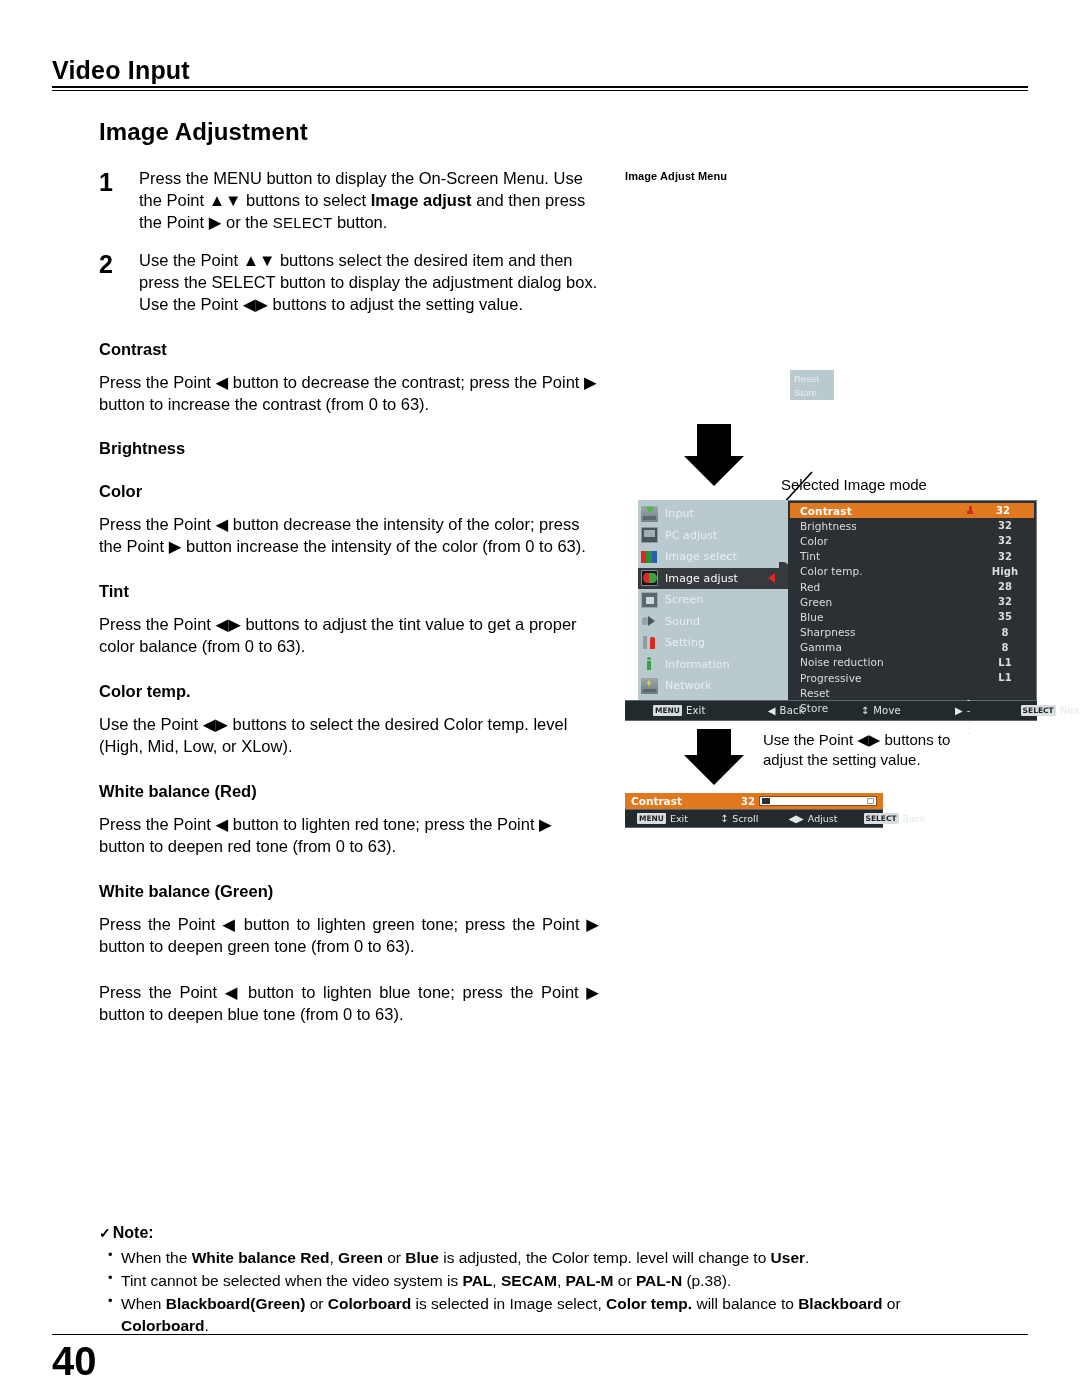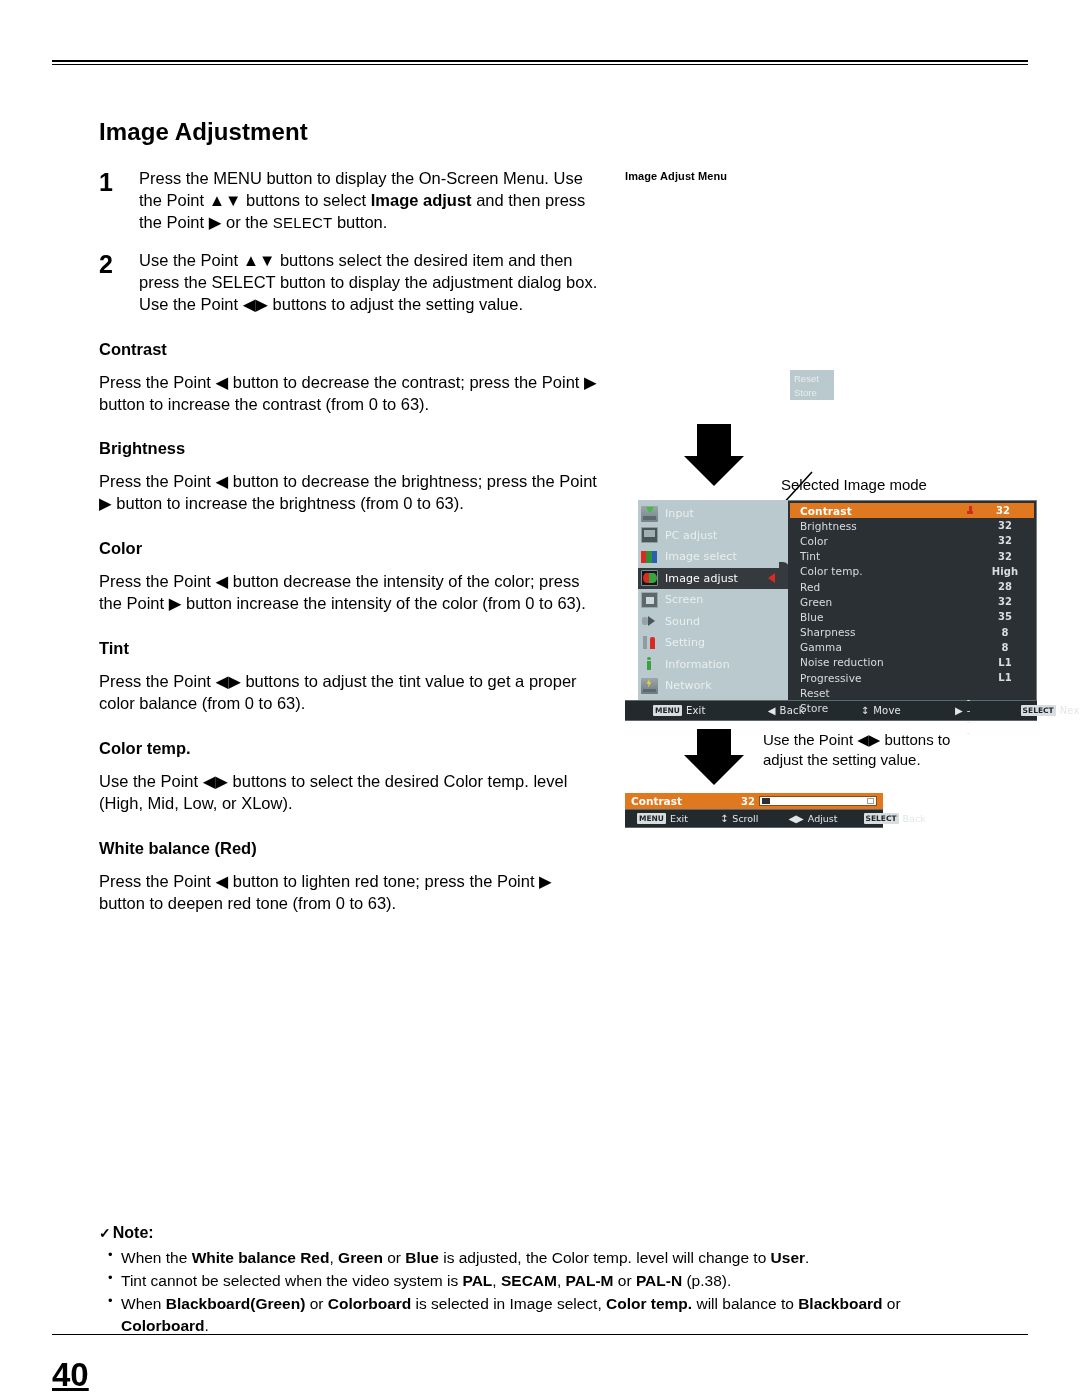--- a/index.html
+++ b/index.html
@@ -275,27 +275,28 @@
     display: flex; align-items: center; font-size: 9.5px;
     border-top: 1px solid #5d686d; border-bottom: 1px solid #5d686d;
   }
 
   
   #footer {
     position: absolute; left: 52px; top: 1334px; width: 976px;
   }
   #footer .f-rule { border-top: 1.5px solid #000; width: 976px; }
   #page-num {
-    font-size: 33px; font-weight: bold; margin-top: 21px; text-decoration: underline;
+    font-size: 40px; font-weight: bold; margin-top: 4px;
   }
 </style>
 </head>
 <body>
 
 <div id="running-head">
+  <div class="rh-title">Video Input</div>
   <div class="rh-rule"></div>
 </div>
 
 <div id="left-col">
   <h1 class="section-title">Image Adjustment</h1>
 
   <div class="step">
     <div class="step-num">1</div>
     <div class="step-body"><span>Press the MENU button to display the On-Screen Menu. Use the Point ▲▼ buttons to select </span><b>Image adjust</b><span> and then press the Point ▶ or the </span><span class="smallcap">SELECT</span><span> button.</span></div>
   </div>
@@ -304,39 +305,43 @@
     <div class="step-num">2</div>
     <div class="step-body">Use the Point ▲▼ buttons select the desired item and then press the SELECT button to display the adjustment dialog box. Use the Point ◀▶ buttons to adjust the setting value.</div>
   </div>
 
   <div class="blk">
     <h3 class="sub">Contrast</h3>
     <p class="body">Press the Point ◀ button to decrease the contrast; press the Point ▶ button to increase the contrast (from 0 to 63).</p>
   </div>
   <div class="blk">
     <h3 class="sub">Brightness</h3>
-    <p class="body">Press the Point ◀ button to decrease the brightness; press the Point ▶ button to increase the brightness (from 0 to 63).</p>
   </div>
   <div class="blk">
     <h3 class="sub">Color</h3>
     <p class="body">Press the Point ◀ button decrease the intensity of the color; press the Point ▶ button increase the intensity of the color (from 0 to 63).</p>
   </div>
   <div class="blk">
     <h3 class="sub">Tint</h3>
     <p class="body">Press the Point ◀▶ buttons to adjust the tint value to get a proper color balance (from 0 to 63).</p>
   </div>
   <div class="blk">
     <h3 class="sub">Color temp.</h3>
     <p class="body">Use the Point ◀▶ buttons to select the desired Color temp. level (High, Mid, Low, or XLow).</p>
   </div>
   <div class="blk">
     <h3 class="sub">White balance (Red)</h3>
     <p class="body">Press the Point ◀ button to lighten red tone; press the Point ▶ button to deepen red tone (from 0 to 63).</p>
   </div>
   <div class="blk">
+    <h3 class="sub">White balance (Green)</h3>
+    <p class="body just">Press the Point ◀ button to lighten green tone; press the Point ▶ button to deepen green tone (from 0 to 63).</p>
+  </div>
+  <div class="blk">
+    <p class="body just">Press the Point ◀ button to lighten blue tone; press the Point ▶ button to deepen blue tone (from 0 to 63).</p>
   </div>
 </div>
 
 <div id="note-block">
   <div class="note-head"><span class="check">✓</span><span>Note:</span></div>
   <ul>
     <li><span>When the </span><b>White balance Red</b><span>, </span><b>Green</b><span> or </span><b>Blue</b><span> is adjusted, the Color temp. level will change to </span><b>User</b><span>.</span></li>
     <li><span>Tint cannot be selected when the video system is </span><b>PAL</b><span>, </span><b>SECAM</b><span>, </span><b>PAL-M</b><span> or </span><b>PAL-N</b><span> (p.38).</span></li>
     <li><span>When </span><b>Blackboard(Green)</b><span> or </span><b>Colorboard</b><span> is selected in Image select, </span><b>Color temp.</b><span> will balance to </span><b>Blackboard</b><span> or </span><b>Colorboard</b><span>.</span></li>
   </ul>

